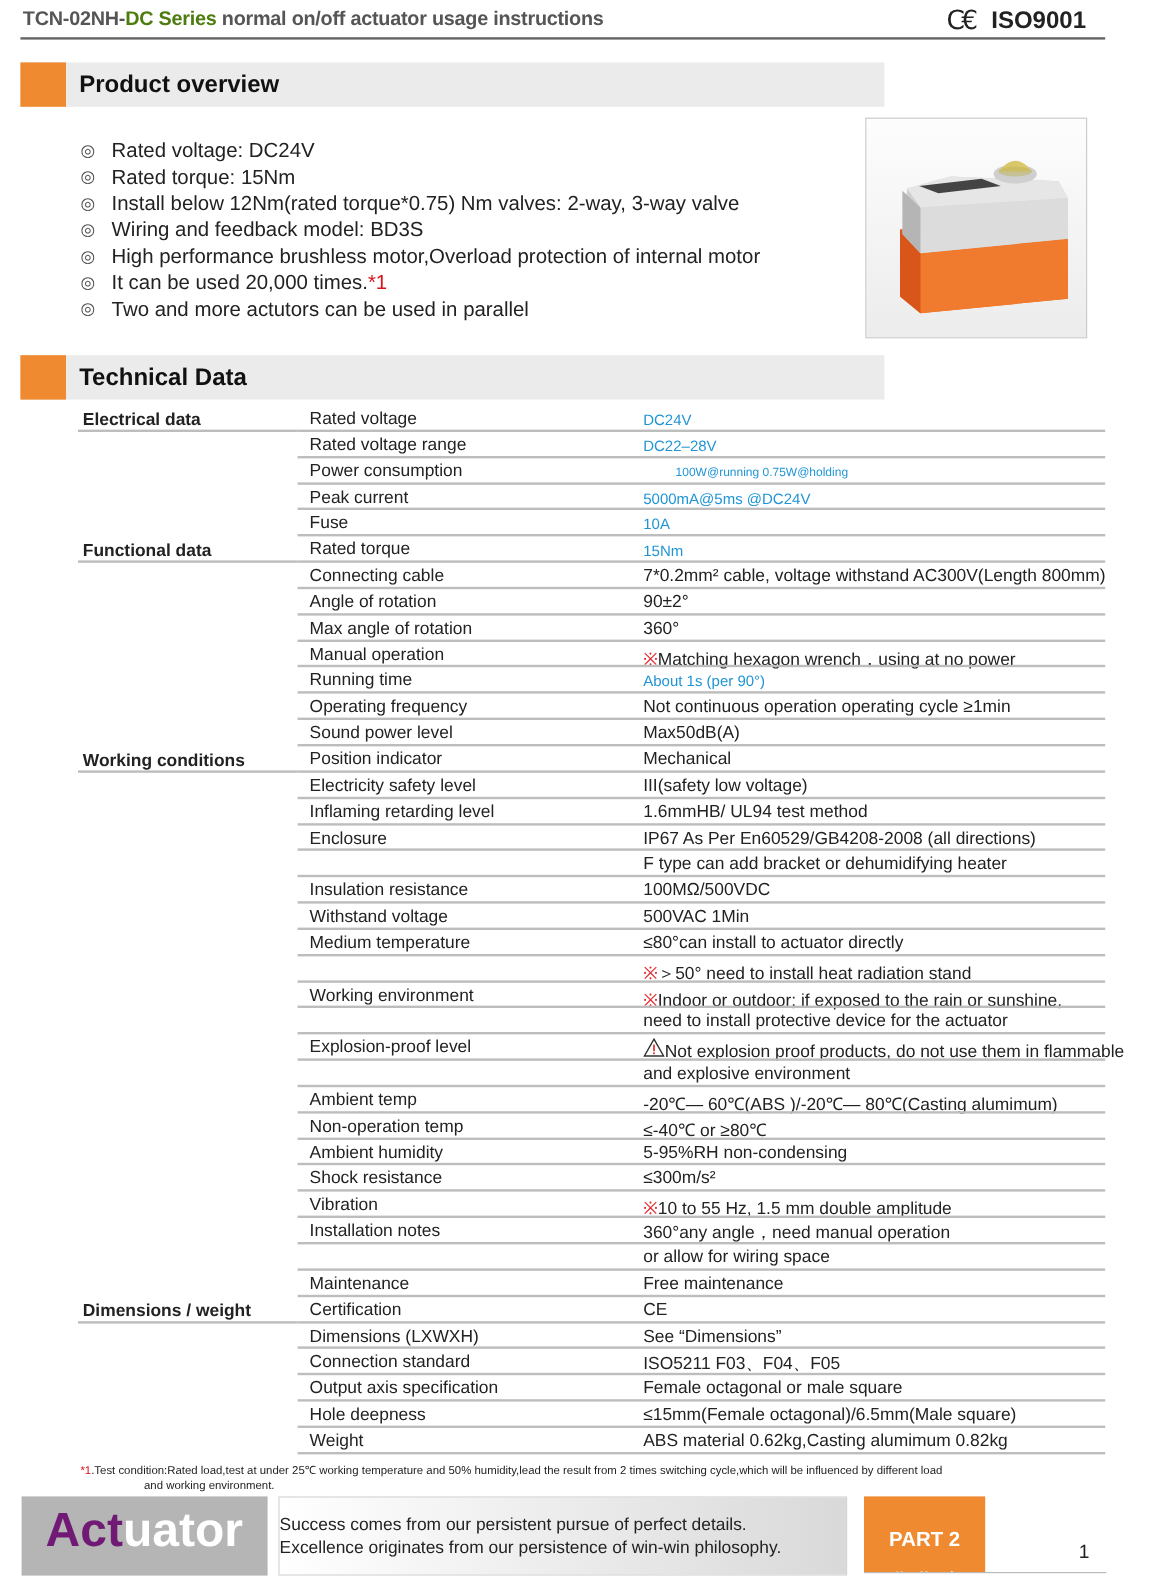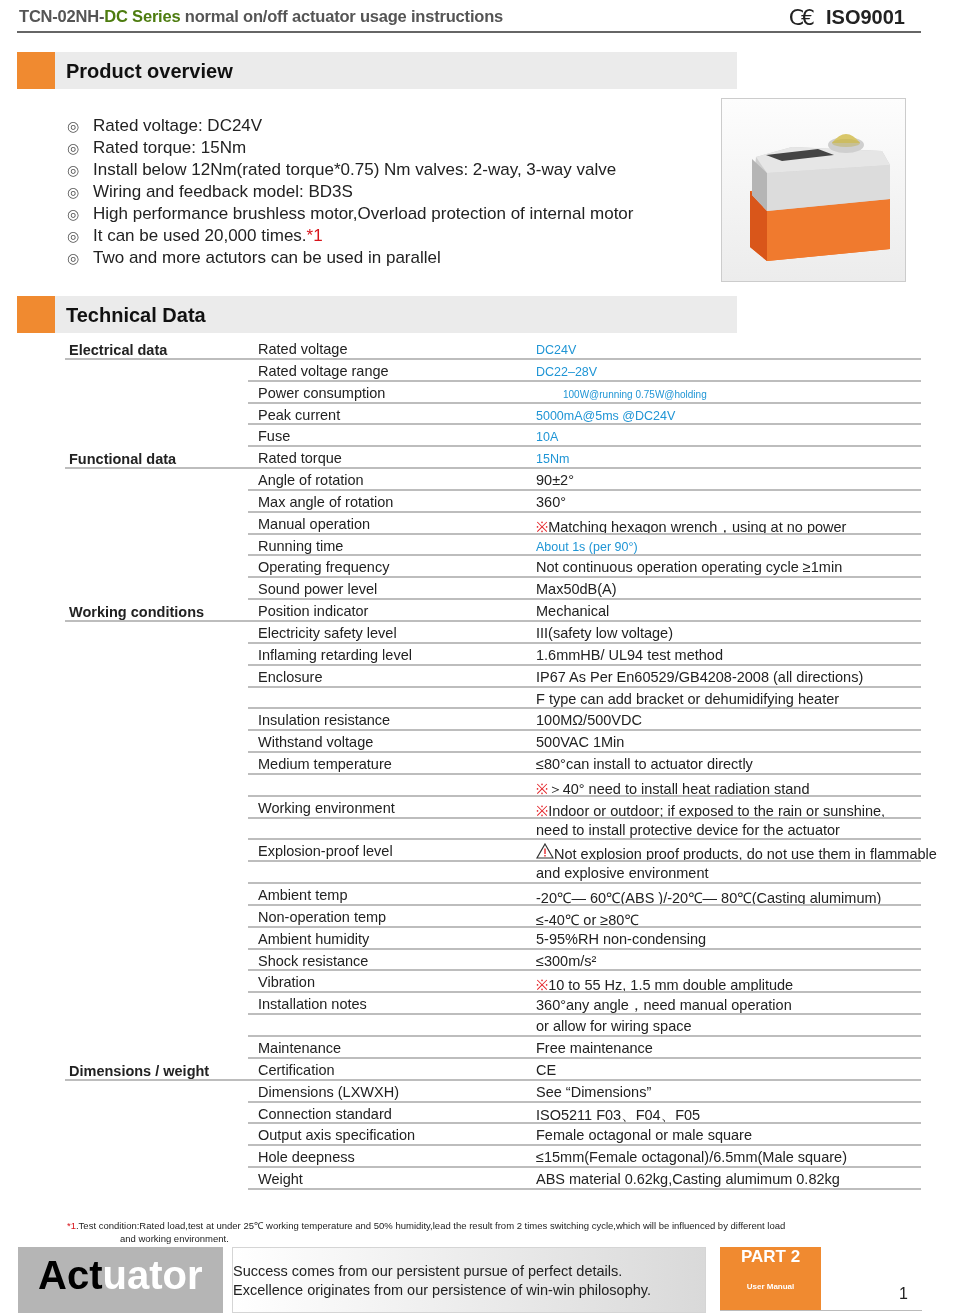--- a/index.html
+++ b/index.html
@@ -41,26 +41,26 @@
   .mark { color: #e4262b; }
   .warn { display: inline-block; width: 18px; }
 
   .footnote { position: absolute; left: 67px; top: 1219px; font-size: 9.5px; color: #222; line-height: 13px; }
   .footnote .red { color: #d7141b; }
   .footnote .indent { padding-left: 53px; }
 
   
   .foot-brand { position: absolute; left: 18px; top: 1247px; width: 205px; height: 66px; background: #b5b5b5;
     font-size: 40px; font-weight: bold; color: #fff; padding-left: 20px; line-height: 56px; }
-  .foot-brand .or { color: #000000; }
+  .foot-brand .or { color: #701a75; }
   .foot-slogan { position: absolute; left: 232px; top: 1247px; width: 474px; height: 66px;
     background: linear-gradient(90deg, #ffffff 0%, #d9d9d9 100%); border: 1px solid #d5d5d5;
     font-size: 14.5px; color: #222; padding-top: 14px; line-height: 19px; }
   .foot-part { position: absolute; left: 720px; top: 1247px; width: 101px; height: 63px; background: #f08a30;
-    color: #fff; text-align: center; padding-top: 0; }
+    color: #fff; text-align: center; padding-top: 26px; }
   .foot-part .p1 { font-size: 17px; font-weight: bold; }
   .foot-part .p2 { font-size: 8px; font-weight: bold; margin-top: 15px; }
   .foot-rule { position: absolute; left: 720px; top: 1310px; width: 202px; height: 1px; background: #bbb; }
   .page-num { position: absolute; left: 899px; top: 1285px; font-size: 16px; color: #222; }
 </style>
 </head>
 <body>
 
 <div class="top-title">
   <span>TCN-02NH-</span><span class="red">DC Series</span><span> normal on/off actuator usage instructions</span>
@@ -168,20 +168,25 @@
       <div class="rule"></div>
     </div>
     <div class="trow">
       <span class="cat">Functional data</span>
       <div class="catrule"></div>
       <span class="lbl">Rated torque</span>
       <span class="val blue"><span>15Nm</span></span>
       <div class="rule"></div>
     </div>
     <div class="trow">
+      <span class="lbl">Connecting cable</span>
+      <span class="val"><span>7*0.2mm² cable,  voltage withstand AC300V(Length 800mm)</span></span>
+      <div class="rule"></div>
+    </div>
+    <div class="trow">
       <span class="lbl">Angle of rotation</span>
       <span class="val"><span>90±2°</span></span>
       <div class="rule"></div>
     </div>
     <div class="trow">
       <span class="lbl">Max angle of rotation</span>
       <span class="val"><span>360°</span></span>
       <div class="rule"></div>
     </div>
     <div class="trow">
@@ -241,21 +246,21 @@
       <span class="val"><span>500VAC  1Min</span></span>
       <div class="rule"></div>
     </div>
     <div class="trow">
       <span class="lbl">Medium temperature</span>
       <span class="val"><span>≤80°can install to actuator directly</span></span>
       <div class="rule"></div>
     </div>
     <div class="trow">
       <span class="lbl"></span>
-      <span class="val"><span class="mark">※</span><span>＞40° need to install heat radiation stand</span></span>
+      <span class="val"><span class="mark">※</span><span>＞50° need to install heat radiation stand</span></span>
       <div class="rule"></div>
     </div>
     <div class="trow">
       <span class="lbl">Working environment</span>
       <span class="val"><span class="mark">※</span><span>Indoor or outdoor; if exposed to the rain or sunshine,</span></span>
       <div class="rule"></div>
     </div>
     <div class="trow">
       <span class="lbl"></span>
       <span class="val"><span>need to install protective device for the actuator</span></span>

